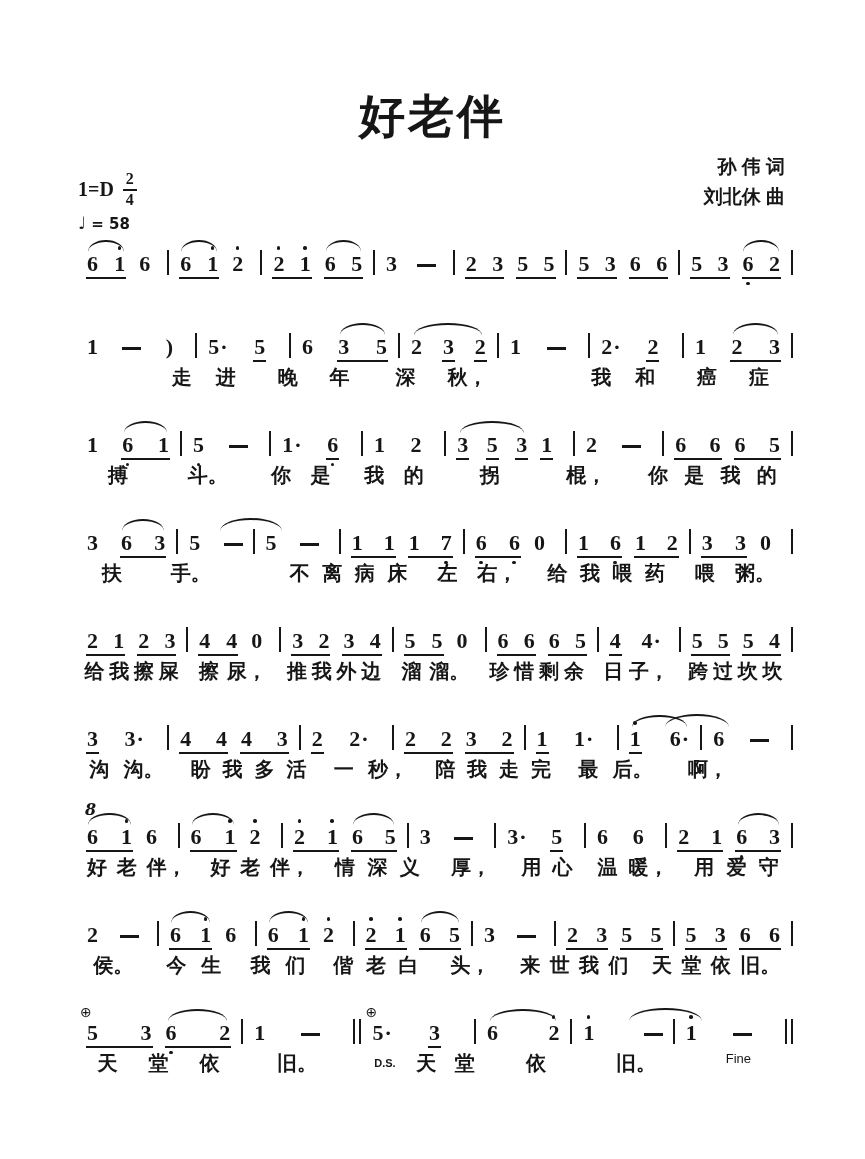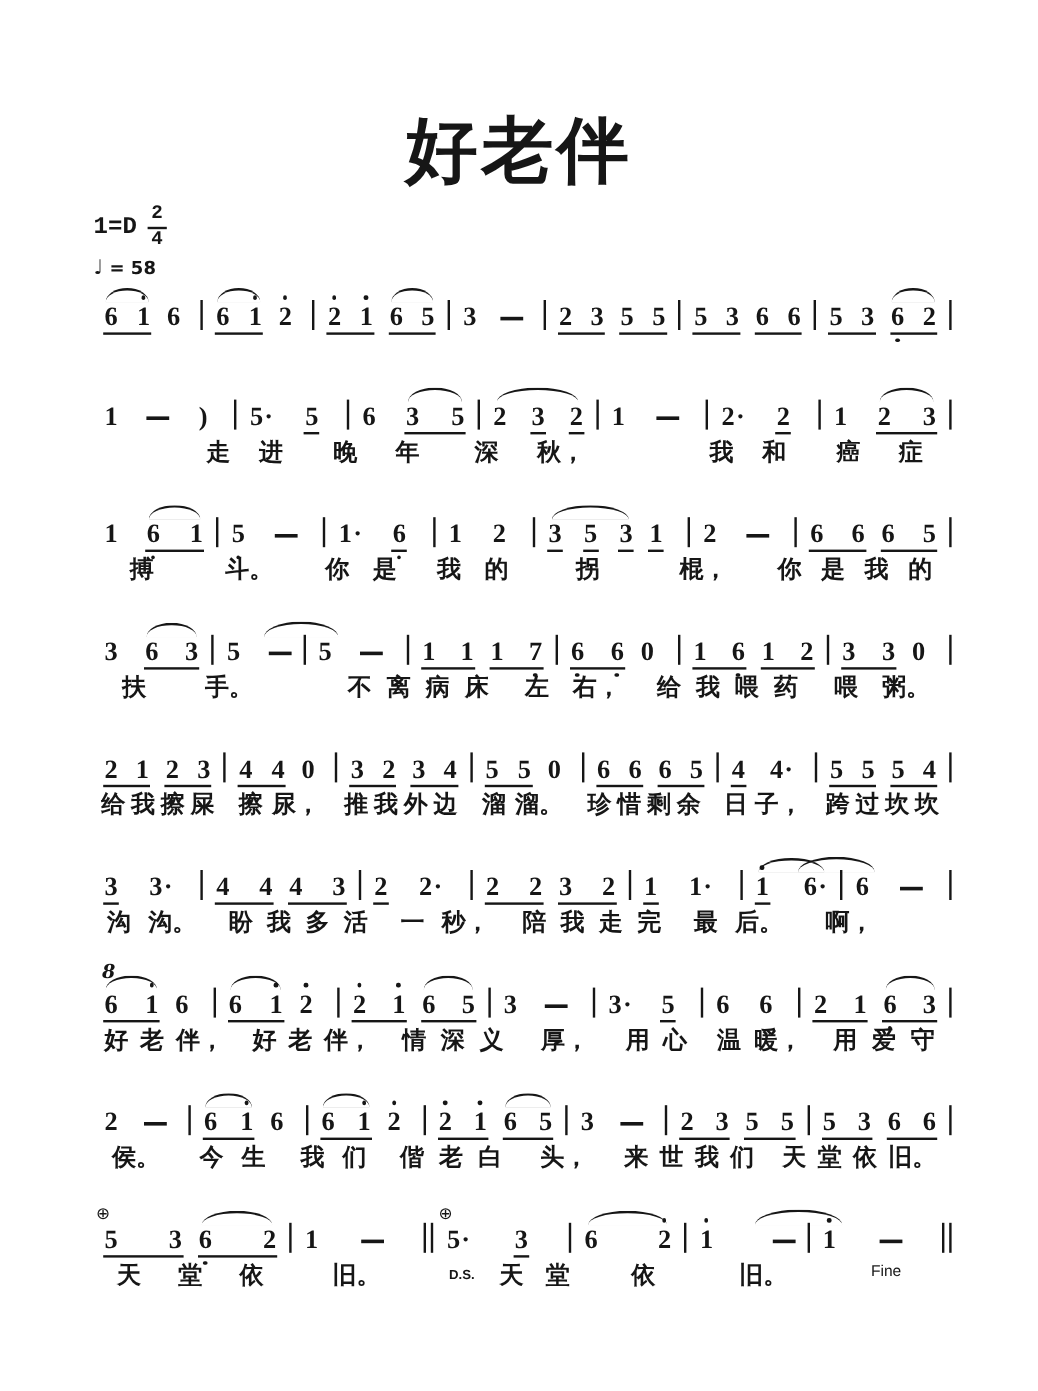--- a/index.html
+++ b/index.html
@@ -1,22 +1,22 @@
 <!DOCTYPE html>
 <html><head>
 <meta charset="utf-8">
 <style>
   html,body{margin:0;padding:0;}
   body{width:865px;height:1159px;background:#ffffff;color:#161616;
        font-family:"Liberation Sans",sans-serif;}
   .sheet{position:relative;width:865px;height:1159px;overflow:hidden;background:#fff;}
-  .title{text-align:center;padding-top:86px;font-size:60px;font-weight:bold;letter-spacing:3px;}
+  .title{text-align:center;padding-top:86px;font-size:46px;font-weight:bold;letter-spacing:3px;}
   .credits{position:absolute;right:80px;top:152px;text-align:right;font-size:19px;font-weight:bold;line-height:1.6;}
   .meta{position:absolute;left:78px;top:170px;}
-  .keyrow{display:flex;align-items:center;gap:9px;font-family:Liberation Mono, monospace;font-weight:bold;font-size:20px;}
+  .keyrow{display:flex;align-items:center;gap:9px;font-family:Liberation Serif, serif;font-weight:bold;font-size:20px;}
   .frac{display:inline-flex;flex-direction:column;align-items:center;font-size:16px;line-height:1.1;font-weight:bold;}
   .frac .num{border-bottom:2px solid #161616;padding:0 3px 1px;}
   .temporow{margin-top:5px;font-size:15px;font-weight:bold;font-family:"DejaVu Sans",sans-serif;}
   .tnote{font-size:17px;}
   .score{position:absolute;left:76px;top:230px;width:717px;}
   .line{position:relative;padding-top:15px;margin-bottom:18px;}
   .line.no-ly{margin-bottom:38px;}
   .nrow{display:flex;align-items:flex-end;width:100%;height:30px;}
   .ms{position:relative;display:flex;align-items:flex-end;gap:10px;padding:0 9px;min-width:0;}
   .grp{position:relative;display:inline-flex;justify-content:space-between;align-items:flex-end;}
@@ -41,20 +41,24 @@
   .ml.small .lt{font-size:13px;font-weight:normal;}
   .pre{font-size:11px;font-weight:bold;margin-right:2px;align-self:center;}
   .segno{position:absolute;top:-3px;left:9px;font-family:"DejaVu Serif",serif;font-style:italic;font-weight:bold;font-size:16px;}
   .coda{position:absolute;top:-17px;left:4px;font-size:14px;line-height:1;font-family:"DejaVu Sans",sans-serif;}
 </style>
 </head>
 <body>
 
 <div class="sheet">
   <div class="title">好老伴</div>
+  <div class="credits">
+    <div>孙  伟 词</div>
+    <div>刘北休 曲</div>
+  </div>
   <div class="meta">
     <div class="keyrow">
       <span>1=D</span>
       <span class="frac">
         <span class="num">2</span>
         <span>4</span>
       </span>
     </div>
     <div class="temporow">
       <span class="tnote">♩</span>

